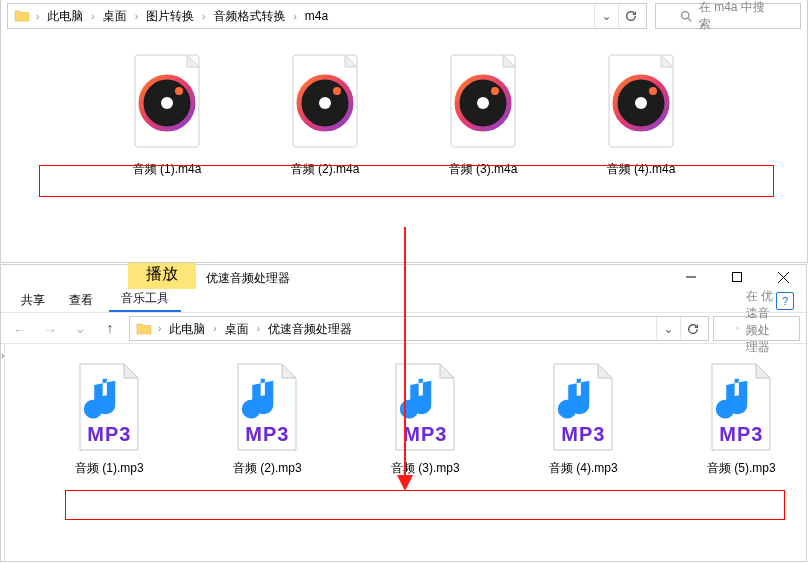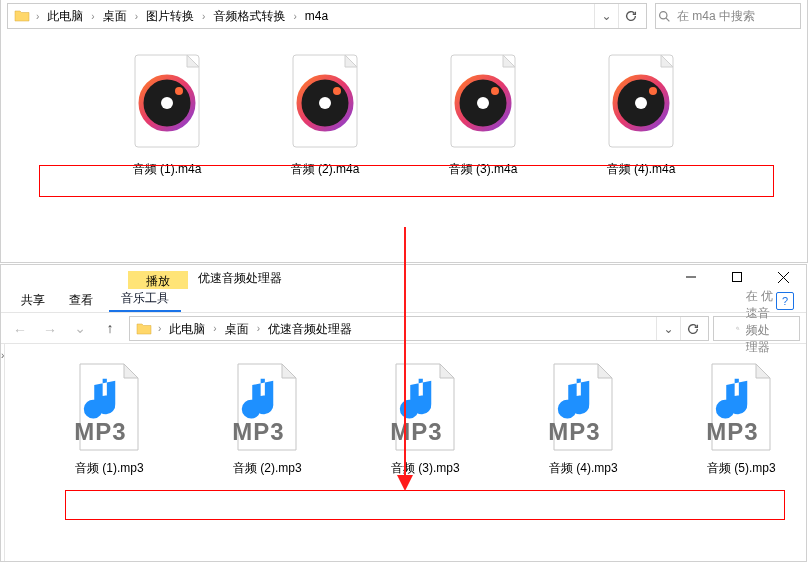--- a/index.html
+++ b/index.html
@@ -6,37 +6,37 @@
   body { width: 808px; height: 563px; background: #fff; position: relative; overflow: hidden; font-size: 12px; color: #000; }
 
   
   .window-top { position: absolute; left: 0; top: 0; right: 0; height: 263px; border: 1px solid #d0d0d0; border-top: none; }
   .addr-row { display: flex; align-items: stretch; height: 31px; padding: 3px 6px; gap: 8px; }
   .breadcrumbs { flex: 0 0 640px; display: flex; align-items: center; border: 1px solid #ccc; background: #fff; padding: 0 4px; height: 26px; }
   .folder-icon { width: 16px; height: 16px; margin: 0 4px 0 2px; }
   .crumb { padding: 0 6px; line-height: 24px; cursor: default; }
   .crumb-sep { color: #888; padding: 0 2px; font-size: 10px; }
   .addr-ctrl { width: 24px; display: flex; justify-content: center; align-items: center; color: #666; border-left: 1px solid #e5e5e5; height: 100%; }
-  .searchbox { flex: 1; display: flex; align-items: center; border: 1px solid #ccc; background: #fff; height: 26px; padding: 0 2px; color: #888; gap: 6px; }
+  .searchbox { flex: 1; display: flex; align-items: center; border: 1px solid #ccc; background: #fff; height: 26px; padding: 0 24px; color: #888; gap: 6px; }
   .search-ph { color: #888; }
 
   .files-area { position: relative; height: 232px; padding: 20px 30px 0 30px; display: flex; gap: 10px; justify-content: center; }
   .file-item { width: 148px; text-align: center; }
   .thumb { width: 80px; height: 100px; margin: 0 auto 10px auto; position: relative; }
   .file-label { font-size: 12px; }
 
   .red-box1 { position: absolute; left: 38px; top: 165px; width: 735px; height: 32px; border: 1px solid #ff0000; }
 
   
   .arrow-svg { position: absolute; left: 394px; top: 227px; width: 22px; height: 264px; pointer-events: none; z-index: 50; }
 
   
   .window-bottom { position: absolute; left: 0; top: 264px; right: 1px; bottom: 1px; background: #fff; border: 1px solid #d0d0d0; }
   .tab-row { height: 24px; display: flex; align-items: flex-end; position: relative; }
-  .tab { height: 18px; line-height: 22px; padding: 0 18px; font-size: 12px; font-family: Liberation Mono, monospace; }
+  .tab { height: 26px; line-height: 22px; padding: 0 18px; font-size: 16px; }
   .tab.play { background: #ffe477; margin-left: 127px; }
   .app-title { margin-left: 10px; line-height: 22px; }
   .win-controls { position: absolute; right: 0; top: 0; display: flex; height: 24px; }
   .win-btn { width: 46px; display: flex; align-items: center; justify-content: center; }
 
   .menu-row { height: 24px; display: flex; align-items: flex-end; border-bottom: 1px solid #e5e5e5; padding-left: 8px; position: relative; }
   .menu-item { padding: 0 12px; line-height: 24px; }
   .menu-item.music { border-bottom: 2px solid #1a73e8; color: #0f172a; margin-left: 4px; }
   .menu-help { position: absolute; right: 12px; top: 3px; width: 18px; height: 18px; border: 1px solid #1a73e8; color: #1a73e8; border-radius: 2px; text-align: center; line-height: 16px; font-size: 11px; }
 
@@ -44,21 +44,21 @@
   .nav-btn { width: 26px; display: flex; align-items: center; justify-content: center; color: #bbb; font-size: 14px; }
   .nav-btn.enabled { color: #444; }
   .breadcrumbs2 { flex: 0 0 580px; display: flex; align-items: center; border: 1px solid #ccc; background: #fff; padding: 0 4px; height: 25px; margin-left: 2px; }
   .searchbox2 { flex: 1; display: flex; align-items: center; border: 1px solid #ccc; background: #fff; height: 25px; padding: 0 22px; color: #888; gap: 6px; }
 
   .body2 { position: relative; display: flex; height: calc(100% - 79px); }
   .sidebar { width: 20px; border-right: 1px solid #e5e5e5; display: flex; align-items: flex-start; justify-content: center; padding-top: 6px; color: #666; font-size: 10px; }
   .files-area2 { flex: 1; position: relative; padding: 18px 30px 0 30px; display: flex; gap: 10px; }
   .file-item2 { width: 148px; text-align: center; }
   .thumb2 { width: 70px; height: 90px; margin: 0 auto 8px auto; position: relative; }
-  .mp3-text { position: absolute; bottom: 6px; left: 0; right: 0; text-align: left; font-family: Arial, sans-serif; font-size: 24px; font-weight: bold; color: #737373; letter-spacing: 1px; }
+  .mp3-text { position: absolute; bottom: 6px; left: 0; right: 0; text-align: center; font-family: Arial, sans-serif; font-size: 20px; font-weight: bold; color: #6d28d9; letter-spacing: 1px; }
 
   .red-box2 { position: absolute; left: 64px; top: 225px; width: 720px; height: 30px; border: 1px solid #ff0000; }
 </style>
 </head>
 <body>
 
 <div class="window-top">
   <div class="addr-row">
     <div class="breadcrumbs">
       <svg class="folder-icon" viewBox="0 0 16 16">

